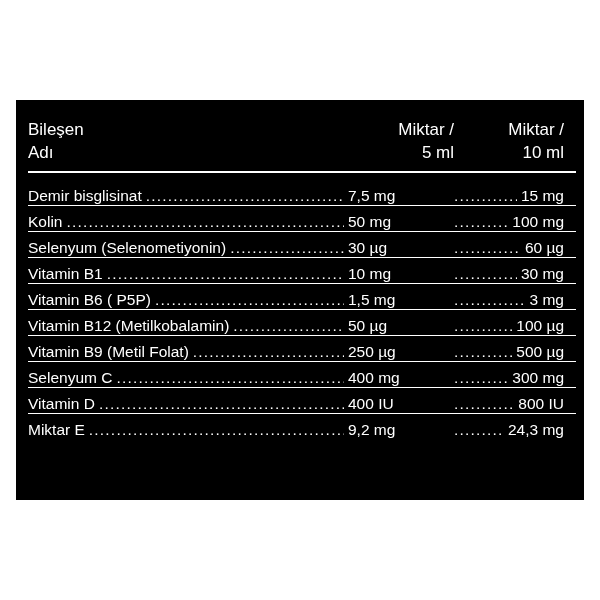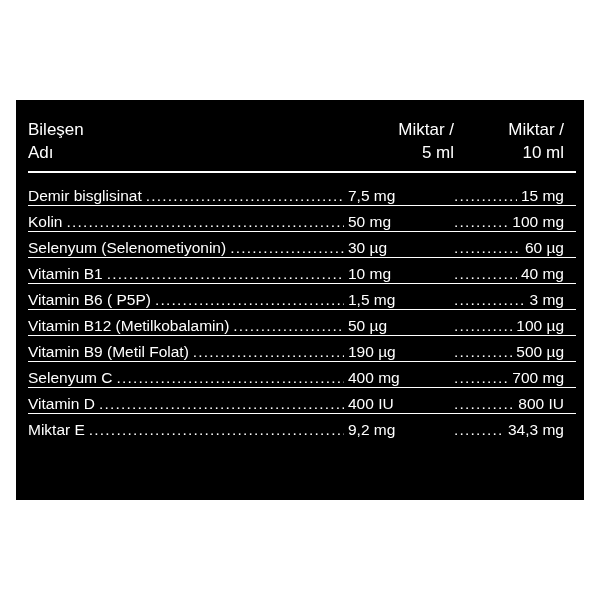--- a/index.html
+++ b/index.html
@@ -235,21 +235,21 @@
             </div>
           </td>
           <td class="cell-val">
             <div class="val-wrap">
               <span class="val-text">10 mg</span>
             </div>
           </td>
           <td class="cell-val last">
             <div class="val-wrap">
               <span class="dots">......................................................................................</span>
-              <span class="val-text">40 mg</span>
+              <span class="val-text">30 mg</span>
             </div>
           </td>
         </tr>
         <tr class="row-divider">
           <td colspan="3">
             <div class="line"></div>
           </td>
         </tr>
         <tr class="row">
           <td class="cell-name">
@@ -301,21 +301,21 @@
         </tr>
         <tr class="row">
           <td class="cell-name">
             <div class="name-wrap">
               <span class="name-text">Vitamin B9 (Metil Folat)</span>
               <span class="dots">......................................................................................</span>
             </div>
           </td>
           <td class="cell-val">
             <div class="val-wrap">
-              <span class="val-text">190 µg</span>
+              <span class="val-text">250 µg</span>
             </div>
           </td>
           <td class="cell-val last">
             <div class="val-wrap">
               <span class="dots">......................................................................................</span>
               <span class="val-text">500 µg</span>
             </div>
           </td>
         </tr>
         <tr class="row-divider">
@@ -331,21 +331,21 @@
             </div>
           </td>
           <td class="cell-val">
             <div class="val-wrap">
               <span class="val-text">400 mg</span>
             </div>
           </td>
           <td class="cell-val last">
             <div class="val-wrap">
               <span class="dots">......................................................................................</span>
-              <span class="val-text">700 mg</span>
+              <span class="val-text">300 mg</span>
             </div>
           </td>
         </tr>
         <tr class="row-divider">
           <td colspan="3">
             <div class="line"></div>
           </td>
         </tr>
         <tr class="row">
           <td class="cell-name">
@@ -379,19 +379,19 @@
             </div>
           </td>
           <td class="cell-val">
             <div class="val-wrap">
               <span class="val-text">9,2 mg</span>
             </div>
           </td>
           <td class="cell-val last">
             <div class="val-wrap">
               <span class="dots">......................................................................................</span>
-              <span class="val-text">34,3 mg</span>
+              <span class="val-text">24,3 mg</span>
             </div>
           </td>
         </tr>
       </tbody>
   </table>
 </div>
 
 </body></html>

